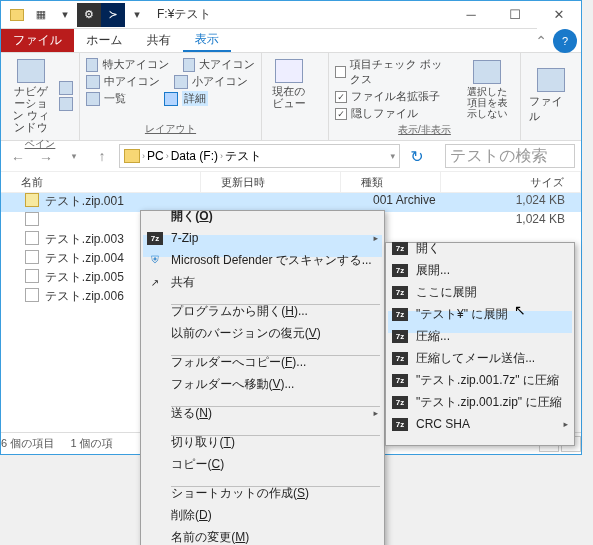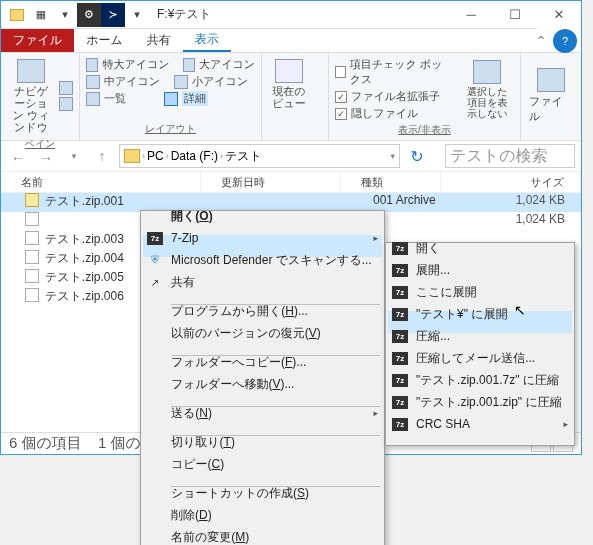--- a/index.html
+++ b/index.html
@@ -58,21 +58,21 @@
 .filerow { height: 19px; display: flex; align-items: flex-start; padding-left: 24px; gap: 6px; }
 .filerow.sel { background: #cce8ff; }
 .filerow .ic-file { width: 14px; height: 14px; border: 1px solid #aaa; background: #fff; position: relative; }
 .filerow .ic-file.zip { background: #f7e9a0; border-color: #c9a63a; }
 .filerow .fname { width: 176px; }
 .filerow .fdate { width: 140px; }
 .filerow .ftype { width: 100px; }
 .filerow .fsize { flex: 1; text-align: right; padding-right: 16px; color: #555; }
 
 
-.statusbar { position: absolute; bottom: 0; left: 0; right: 0; height: 22px; border-top: 1px solid #ddd; display: flex; align-items: center; padding: 0 8px; font-size: 15px; color: #555; gap: 16px; }
+.statusbar { position: absolute; bottom: 0; left: 0; right: 0; height: 22px; border-top: 1px solid #ddd; display: flex; align-items: center; padding: 0 0; font-size: 11px; color: #555; gap: 16px; }
 .statusbar .viewbtns { margin-left: auto; display: flex; gap: 2px; }
 .statusbar .viewbtns div { width: 20px; height: 16px; border: 1px solid #ccc; }
 
 
 .ctxmenu { position: absolute; background: #f0f0f0; border: 1px solid #a0a0a0; box-shadow: 2px 2px 6px rgba(0,0,0,.3); font-size: 12px; padding: 2px; }
 .ctxmenu .item { height: 22px; display: flex; align-items: center; padding: 0 18px 16px 28px; position: relative; white-space: nowrap; color: #222; text-align: right; }
 .ctxmenu .item .ic { position: absolute; left: 4px; width: 16px; height: 16px; display: flex; align-items: center; justify-content: center; font-size: 10px; }
 .ctxmenu .item .arr { position: absolute; right: 4px; font-size: 9px; color: #555; }
 .ctxmenu .item u { text-decoration: underline; }
 .ctxmenu .sep { height: 1px; background: #c0c0c0; margin: 3px 2px 3px 28px; }

